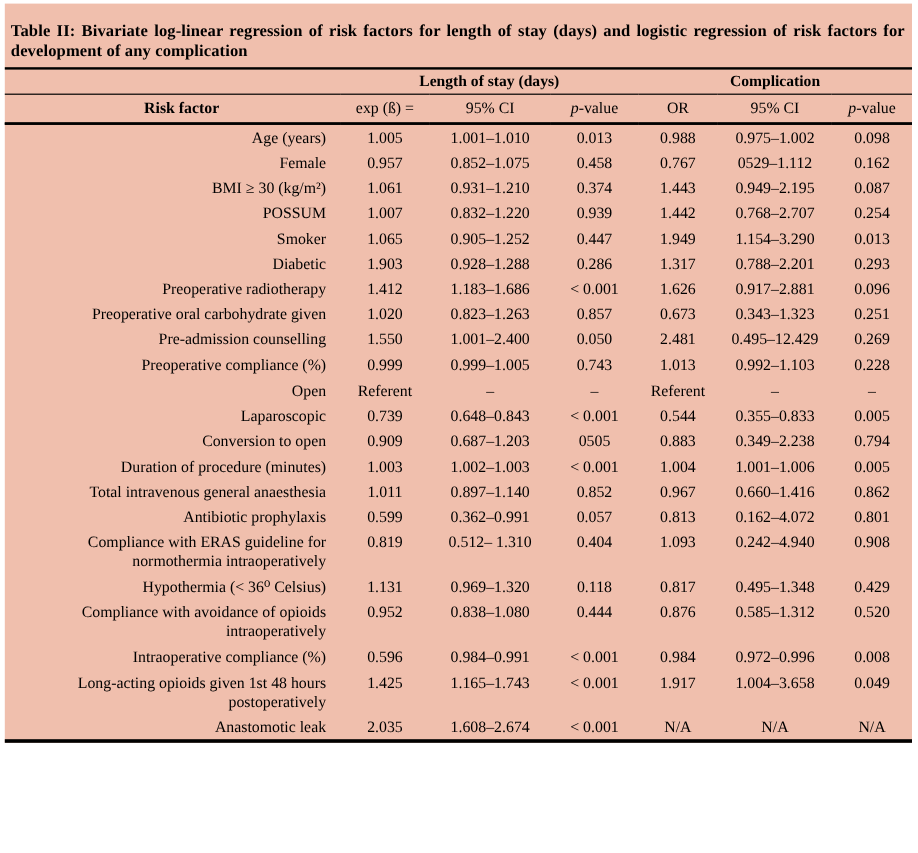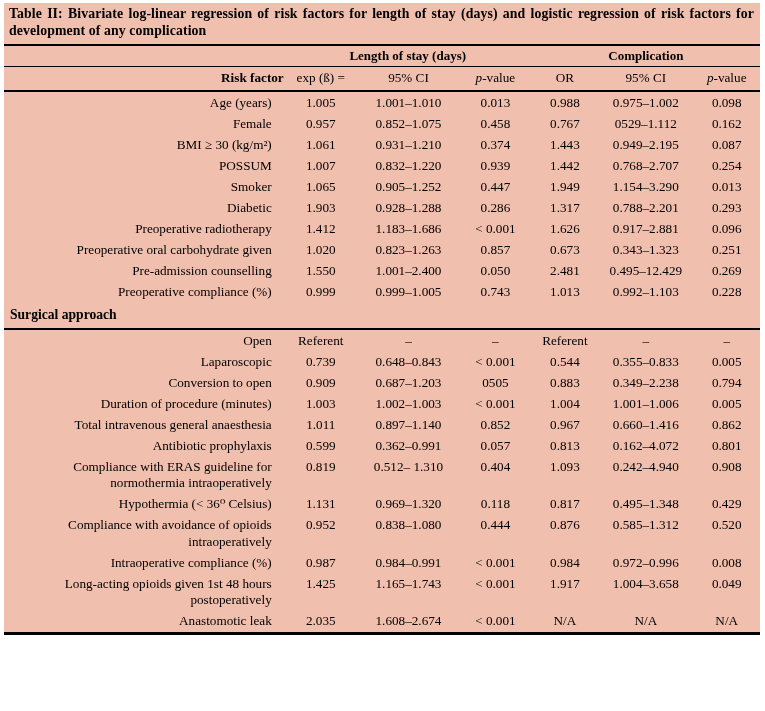--- a/index.html
+++ b/index.html
@@ -15,21 +15,21 @@
   .table-area {
     background: #f0bfad;
     border-bottom: 3px solid #000;
     box-sizing: border-box;
   }
   .title {
     font-weight: bold;
     font-size: 13.8px;
     line-height: 1.22;
     text-align: justify;
-    padding: 3px 6px 4px 5px;
+    padding: 15px 6px 4px 5px;
     border-bottom: 2.5px solid #000;
     letter-spacing: 0.1px;
   }
   table {
     width: 100%;
     border-collapse: collapse;
     table-layout: fixed;
     font-size: 13.2px;
   }
   col.c-factor { width: 37%; }
@@ -51,21 +51,21 @@
     font-weight: bold;
     font-size: 13px;
     border-bottom: 1.5px solid #000;
     padding: 2.5px 0 2px;
   }
   tr.col-row th {
     border-bottom: 2.5px solid #000;
     padding: 3px 0 4px;
   }
   tr.col-row th.factor-cell {
-    text-align: right;
+    text-align: center;
     font-weight: bold;
     padding-left: 15px;
   }
   td.factor-cell {
     text-align: right;
     padding-left: 6px;
     padding-right: 12px;
   }
   tr.section-row th {
     text-align: left;
@@ -194,23 +194,20 @@
   </tr>
           <tr>
     <td class="factor-cell">Preoperative compliance (%)</td>
     <td>0.999</td>
     <td>0.999–1.005</td>
     <td>0.743</td>
     <td>1.013</td>
     <td>0.992–1.103</td>
     <td>0.228</td>
   </tr>
-          <tr class="section-row">
-    <th colspan="7">Surgical approach</th>
-  </tr>
           <tr>
     <td class="factor-cell">Open</td>
     <td>Referent</td>
     <td>–</td>
     <td>–</td>
     <td>Referent</td>
     <td>–</td>
     <td>–</td>
   </tr>
           <tr>
@@ -280,21 +277,21 @@
     <td class="factor-cell">Compliance with avoidance of opioids intraoperatively</td>
     <td>0.952</td>
     <td>0.838–1.080</td>
     <td>0.444</td>
     <td>0.876</td>
     <td>0.585–1.312</td>
     <td>0.520</td>
   </tr>
           <tr>
     <td class="factor-cell">Intraoperative compliance (%)</td>
-    <td>0.987</td>
+    <td>0.596</td>
     <td>0.984–0.991</td>
     <td>&lt; 0.001</td>
     <td>0.984</td>
     <td>0.972–0.996</td>
     <td>0.008</td>
   </tr>
           <tr>
     <td class="factor-cell">Long-acting opioids given 1st 48 hours postoperatively</td>
     <td>1.425</td>
     <td>1.165–1.743</td>

